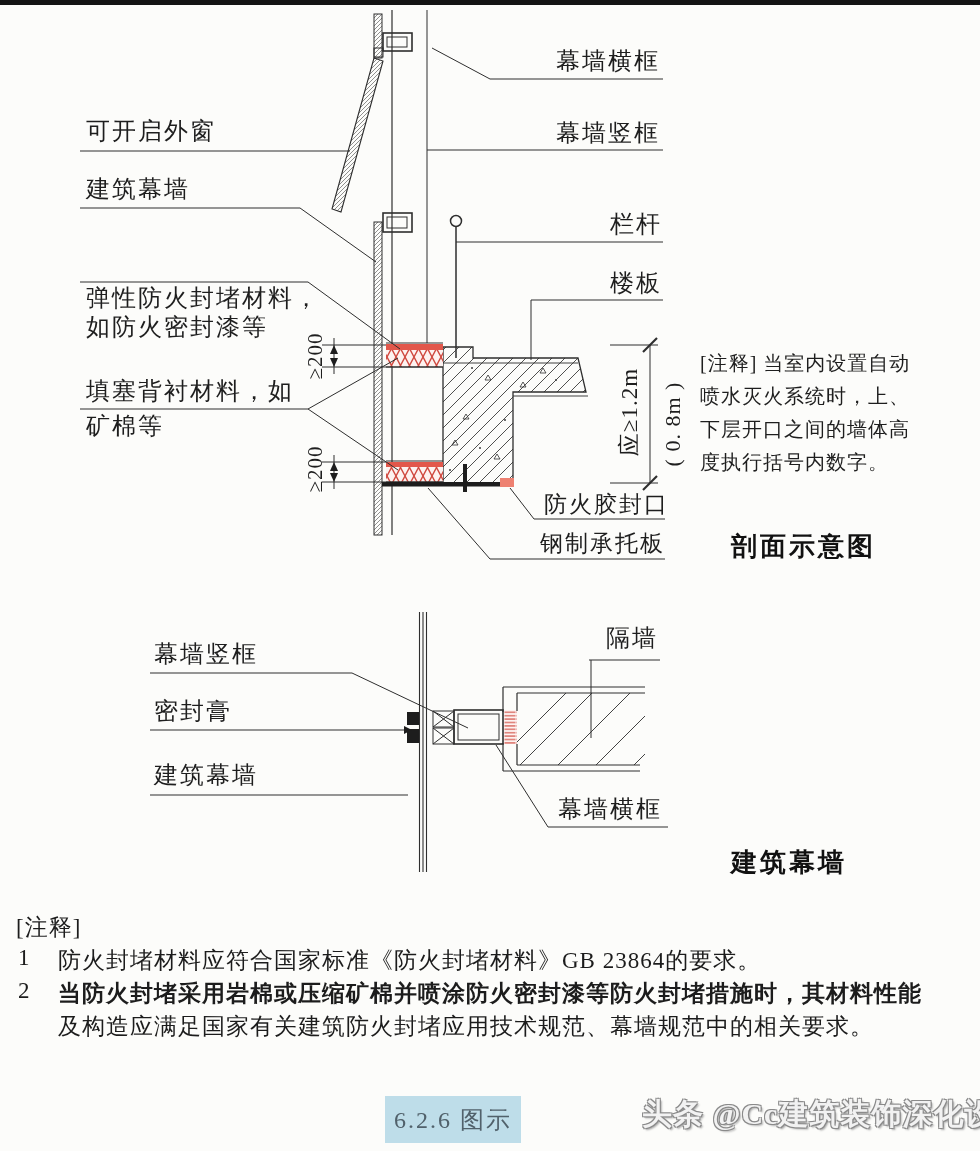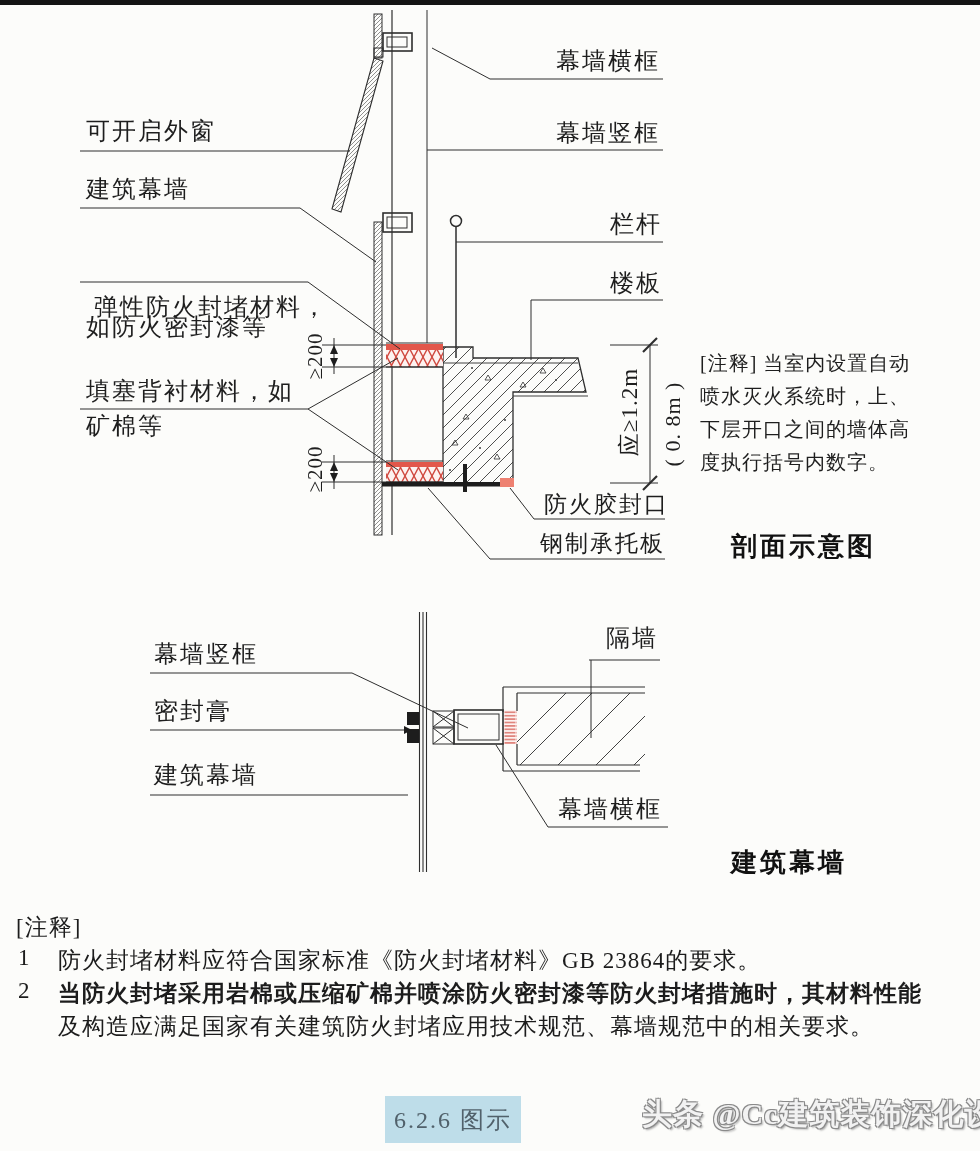--- a/index.html
+++ b/index.html
@@ -199,21 +199,21 @@
         <line x1="150" y1="795" x2="408" y2="795"></line>
         <path d="M591,738 V660 M589,660 H660"></path>
         <path d="M496,745 L548,827 H668"></path>
       </g>
       <polygon points="404,726 412,730 404,734" fill="#1d1d1d" stroke="none"></polygon>
     </g>
   </svg>
 
   <div class="lbl" style="left:86px;top:118px;">可开启外窗</div>
   <div class="lbl" style="left:86px;top:176px;">建筑幕墙</div>
-  <div class="lbl" style="left:86px;top:294px;margin-left:8px;">弹性防火封堵材料，</div>
+  <div class="lbl" style="left:86px;top:285px;">弹性防火封堵材料，</div>
   <div class="lbl" style="left:86px;top:314px;">如防火密封漆等</div>
   <div class="lbl" style="left:86px;top:378px;">填塞背衬材料，如</div>
   <div class="lbl" style="left:86px;top:413px;">矿棉等</div>
   <div class="lbl" style="left:556px;top:48px;">幕墙横框</div>
   <div class="lbl" style="left:556px;top:120px;">幕墙竖框</div>
   <div class="lbl" style="left:610px;top:211px;">栏杆</div>
   <div class="lbl" style="left:610px;top:270px;">楼板</div>
   <div class="lbl" style="left:544px;top:492px;font-size:23px;">防火胶封口</div>
   <div class="lbl" style="left:540px;top:531px;font-size:23px;">钢制承托板</div>
 

